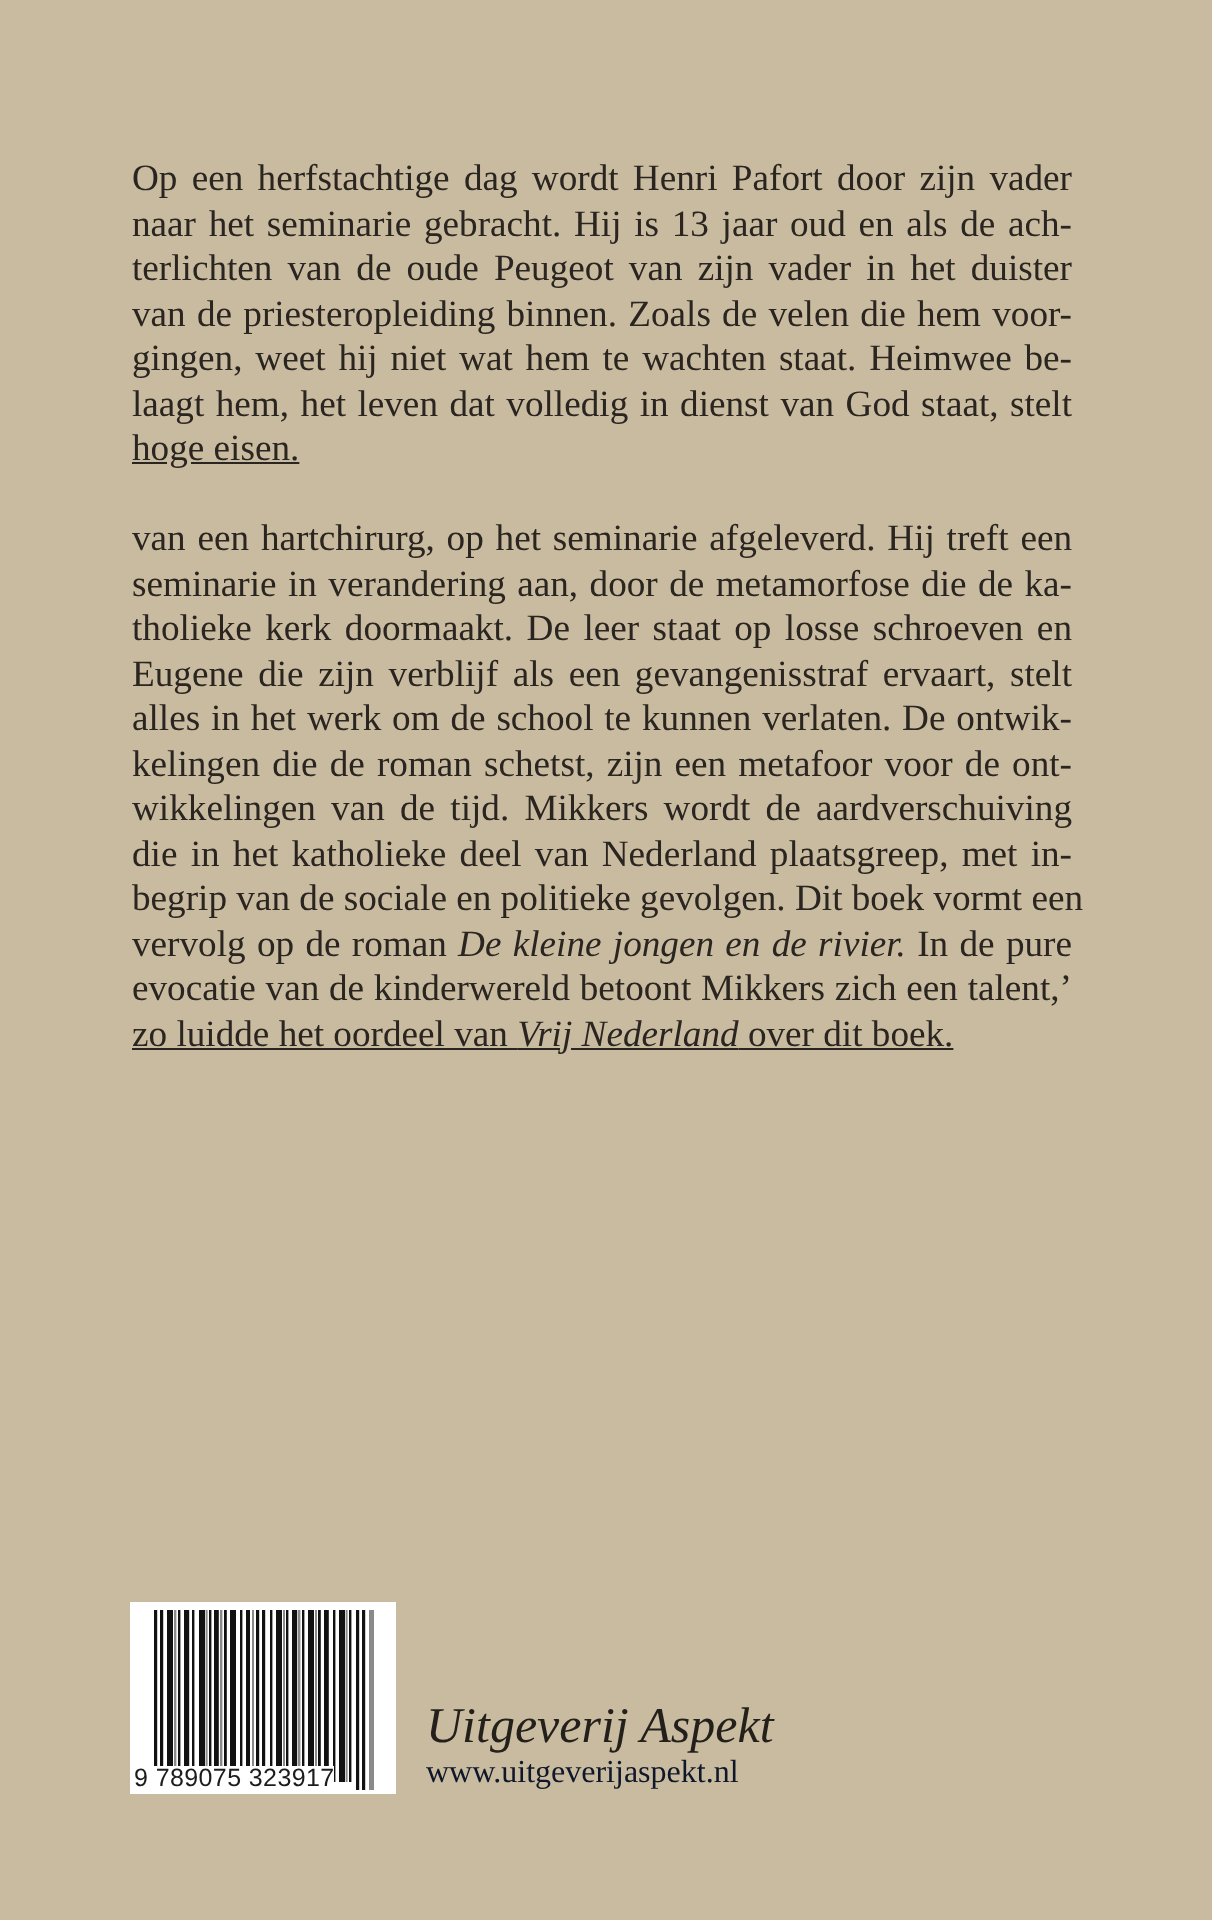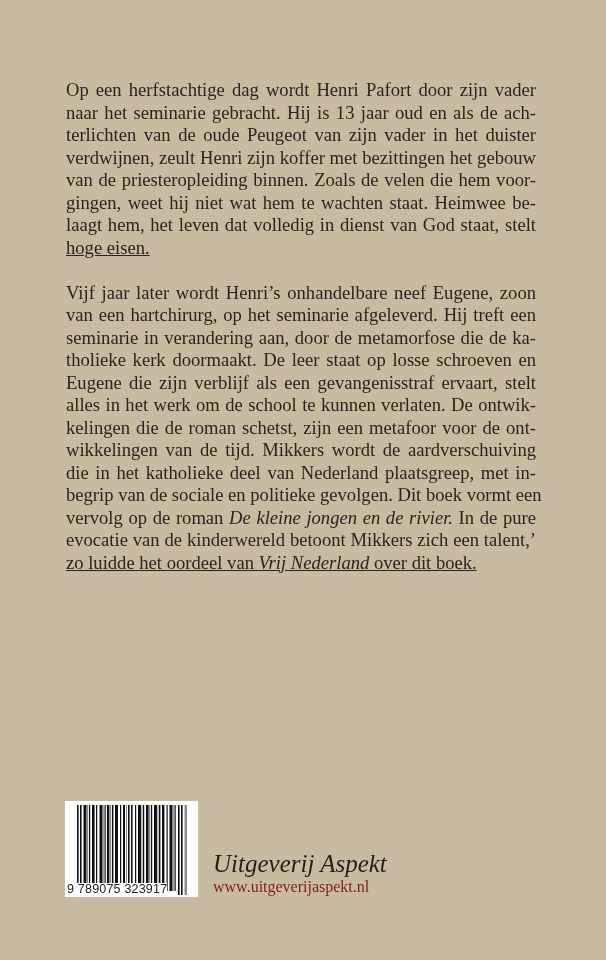--- a/index.html
+++ b/index.html
@@ -76,41 +76,39 @@
   .publisher-name {
     font-size: 25px;
     line-height: 28px;
     color: #231f1a;
     white-space: nowrap;
     font-style: italic;
   }
   .publisher-url {
     font-size: 16px;
     line-height: 18px;
-    color: #7f1d1d;
+    color: #0f172a;
     white-space: nowrap;
     margin-top: 0px;
   }
 </style>
 </head>
 <body>
 
 <div class="blurb">
   <p>
     <span class="line">Op een herfstachtige dag wordt Henri Pafort door zijn vader</span>
     <span class="line">naar het seminarie gebracht. Hij is 13 jaar oud en als de ach-</span>
     <span class="line">terlichten van de oude Peugeot van zijn vader in het duister</span>
-    <span class="line">verdwijnen, zeult Henri zijn koffer met bezittingen het gebouw</span>
     <span class="line">van de priesteropleiding binnen. Zoals de velen die hem voor-</span>
     <span class="line">gingen, weet hij niet wat hem te wachten staat. Heimwee be-</span>
     <span class="line">laagt hem, het leven dat volledig in dienst van God staat, stelt</span>
     <span class="line last">hoge eisen.</span>
   </p>
   <p>
-    <span class="line">Vijf jaar later wordt Henri’s onhandelbare neef Eugene, zoon</span>
     <span class="line">van een hartchirurg, op het seminarie afgeleverd. Hij treft een</span>
     <span class="line">seminarie in verandering aan, door de metamorfose die de ka-</span>
     <span class="line">tholieke kerk doormaakt. De leer staat op losse schroeven en</span>
     <span class="line">Eugene die zijn verblijf als een gevangenisstraf ervaart, stelt</span>
     <span class="line">alles in het werk om de school te kunnen verlaten. De ontwik-</span>
     <span class="line">kelingen die de roman schetst, zijn een metafoor voor de ont-</span>
     <span class="line">wikkelingen van de tijd. Mikkers wordt de aardverschuiving</span>
     <span class="line">die in het katholieke deel van Nederland plaatsgreep, met in-</span>
     <span class="line">begrip van de sociale en politieke gevolgen. Dit boek vormt een</span>
     <span class="line"><span>vervolg op de roman </span><em>De kleine jongen en de rivier.</em><span> In de pure</span></span>

